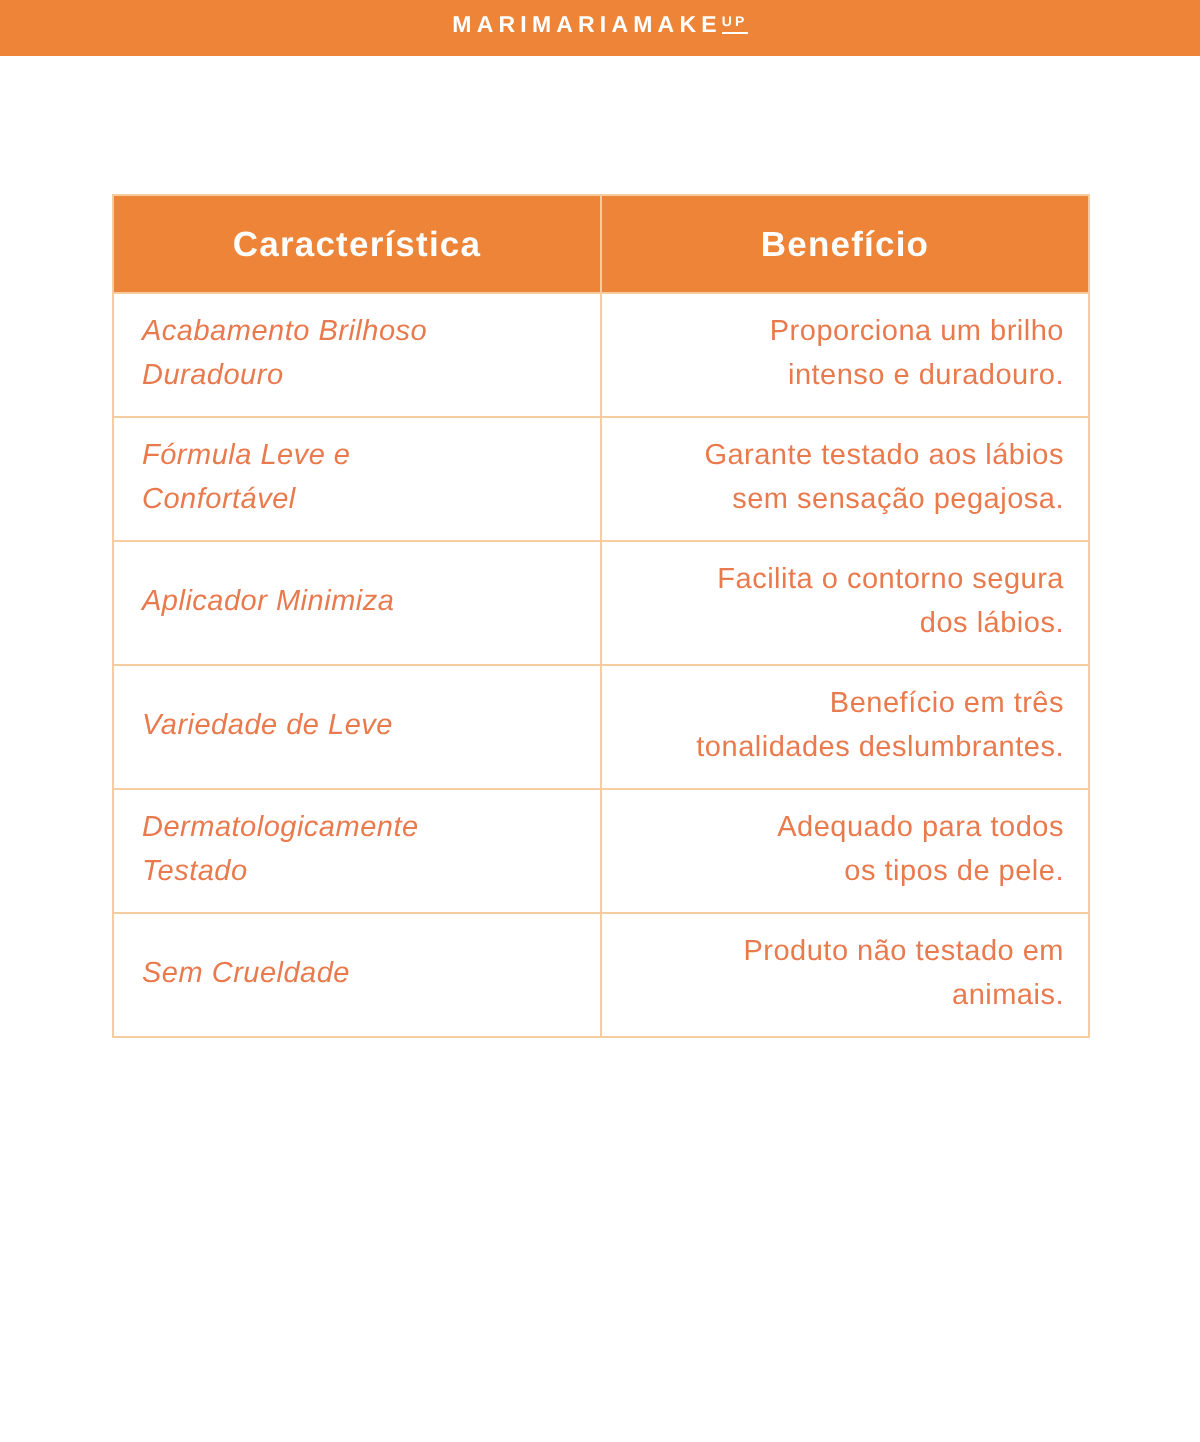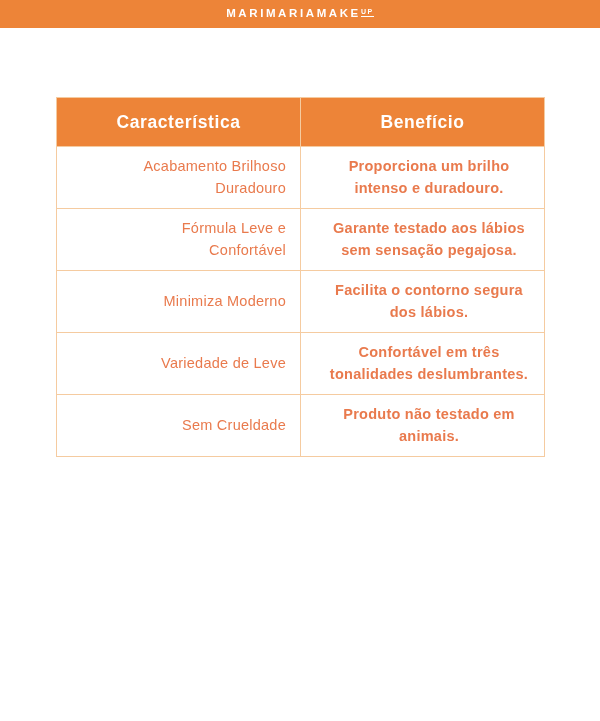--- a/index.html
+++ b/index.html
@@ -67,27 +67,27 @@
     border: 1px solid #F5CBA0;
     background: #ffffff;
     color: #E97A4D;
     font-size: 14.5px;
     letter-spacing: 0.25px;
     line-height: 1.45;
     vertical-align: middle;
     white-space: pre-line;
   }
   td.feature {
-    text-align: right;
+    text-align: left;
     padding: 6px 14px;
+    font-style: italic;
   }
   td.benefit {
-    text-align: center;
+    text-align: right;
     padding: 6px 12px 6px 25px;
-    font-weight: bold;
   }
 </style>
 </head>
 <body>
 
 <header class="topbar">
   <div class="logo">
     <span>MARIMARIAMAKE</span><span class="suffix">UP</span>
   </div>
 </header>
@@ -107,28 +107,34 @@
           <td class="benefit">Proporciona um brilho
 intenso e duradouro.</td>
         </tr>
         <tr>
           <td class="feature">Fórmula Leve e
 Confortável</td>
           <td class="benefit">Garante testado aos lábios
 sem sensação pegajosa.</td>
         </tr>
         <tr>
-          <td class="feature">Minimiza Moderno</td>
+          <td class="feature">Aplicador Minimiza</td>
           <td class="benefit">Facilita o contorno segura
 dos lábios.</td>
         </tr>
         <tr>
           <td class="feature">Variedade de Leve</td>
-          <td class="benefit">Confortável em três
+          <td class="benefit">Benefício em três
 tonalidades deslumbrantes.</td>
+        </tr>
+        <tr>
+          <td class="feature">Dermatologicamente
+Testado</td>
+          <td class="benefit">Adequado para todos
+os tipos de pele.</td>
         </tr>
         <tr>
           <td class="feature">Sem Crueldade</td>
           <td class="benefit">Produto não testado em
 animais.</td>
         </tr>
       </tbody>
   </table>
 </div>
 

